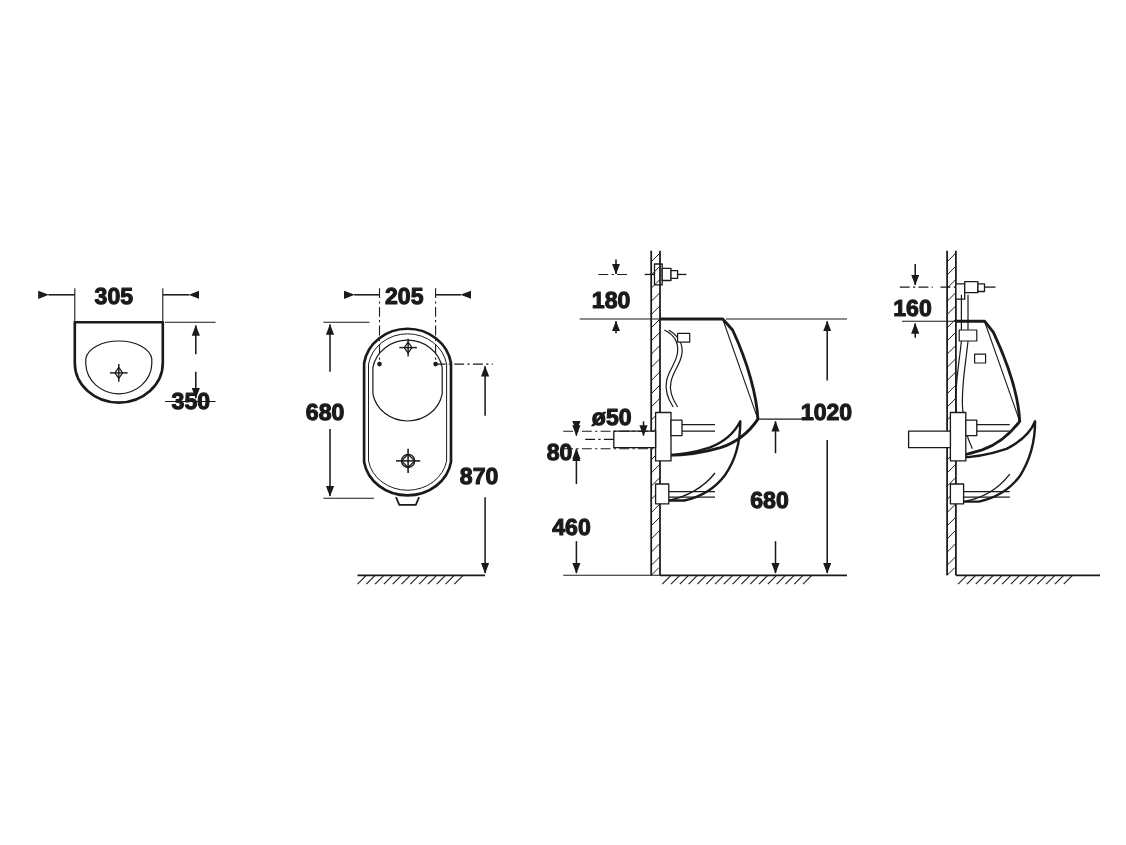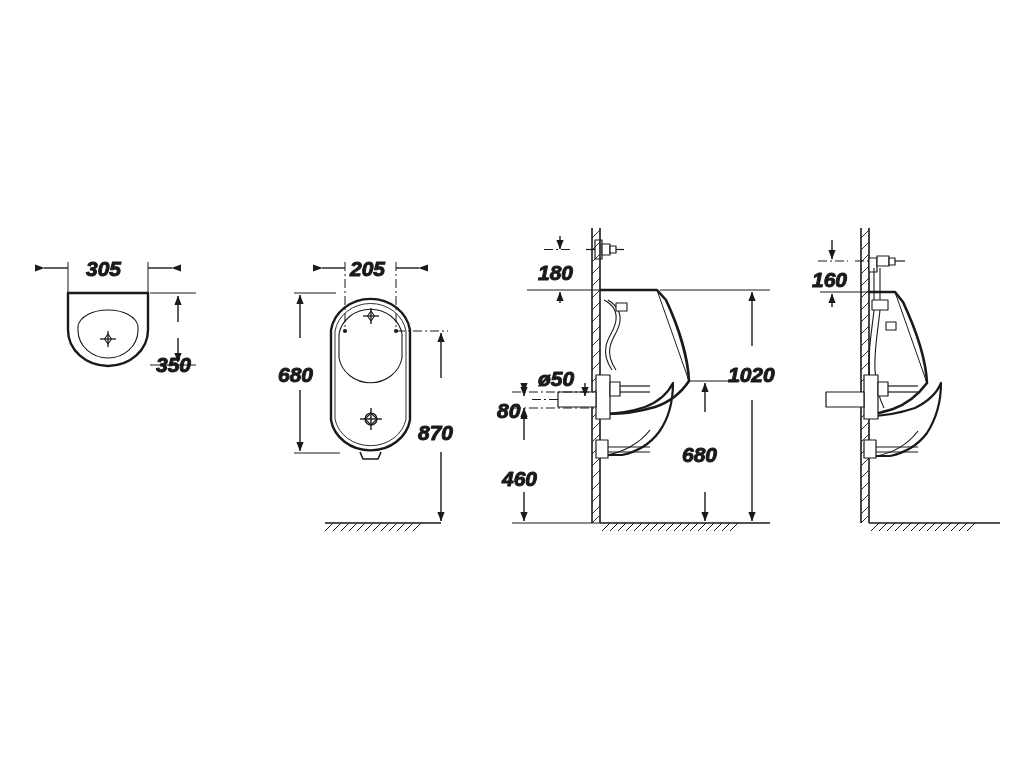--- a/index.html
+++ b/index.html
@@ -11,21 +11,20 @@
     width: 1024px;
     height: 768px;
     font-family: "Liberation Sans", sans-serif;
     overflow: hidden;
   }
   #sheet {
     position: relative;
     width: 1024px;
     height: 768px;
     background: #ffffff;
-    font-style: italic;
   }
   svg#drawing {
     display: block;
     width: 1024px;
     height: 768px;
   }
   .dimtext {
     font-family: "Liberation Sans", sans-serif;
     font-size: 21px;
     font-weight: 700;

